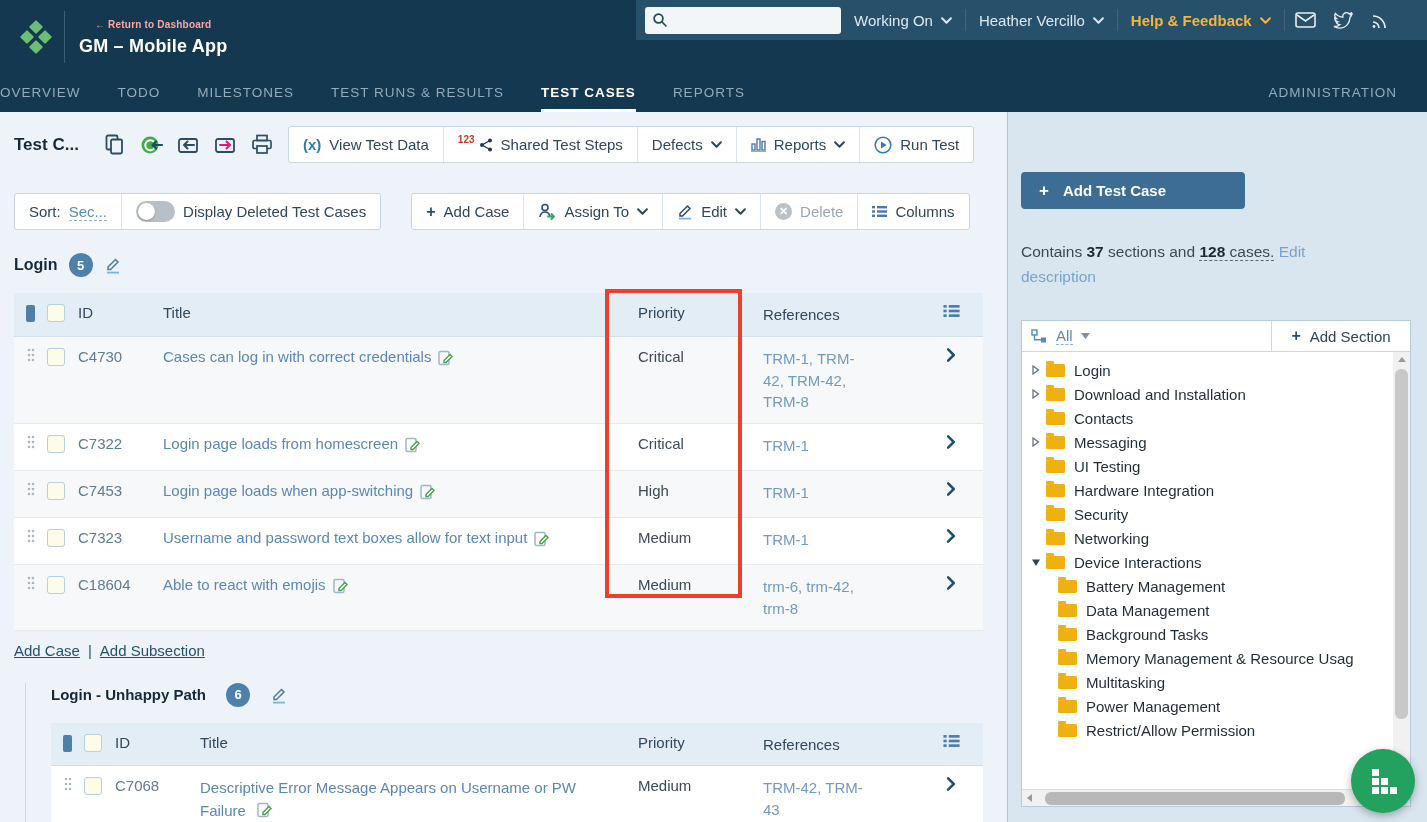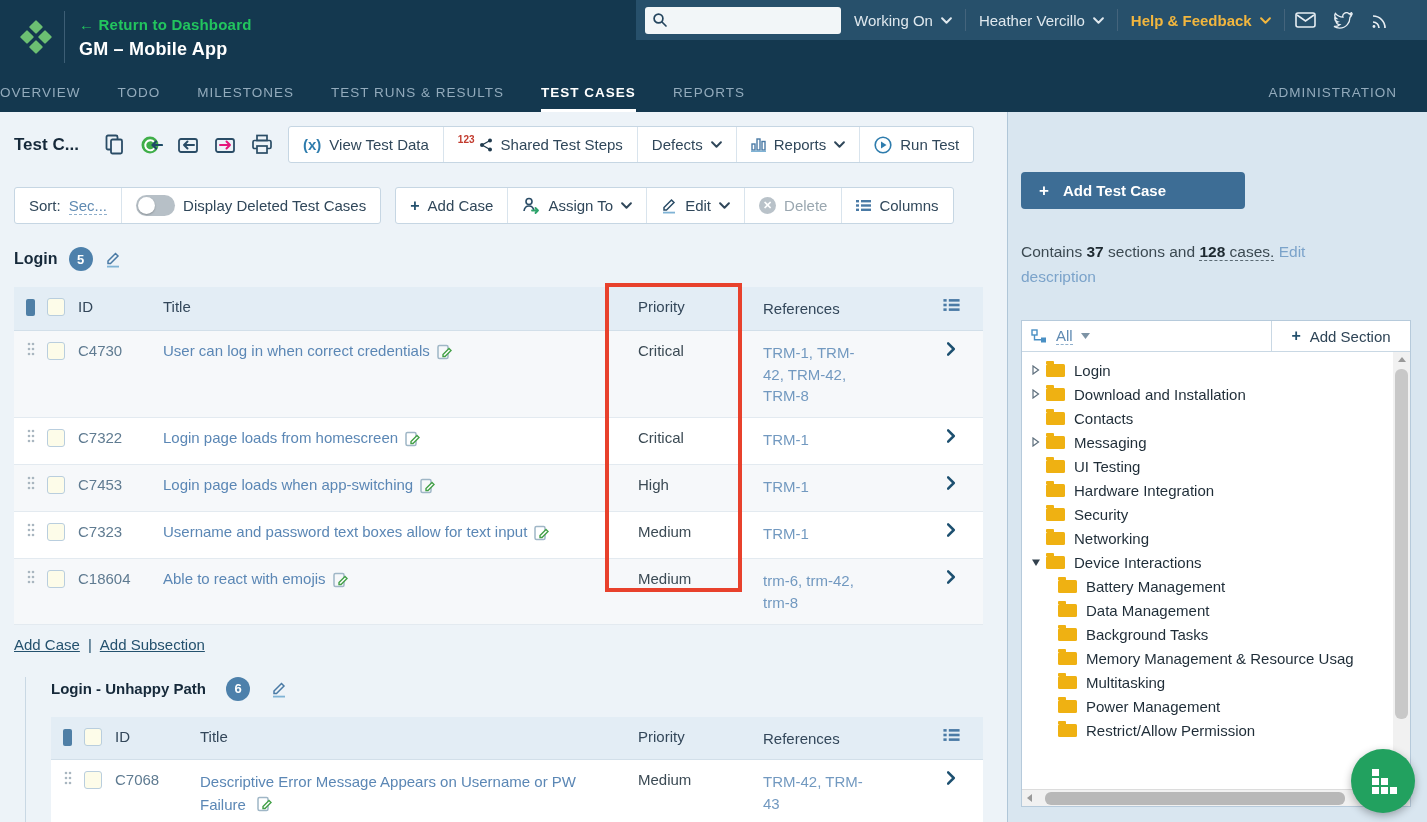--- a/index.html
+++ b/index.html
@@ -10,21 +10,21 @@
   .topbar { background:#14384f; height:112px; position:relative; }
   .topbar-upper { height:74px; display:flex; align-items:center; position:relative; }
   .logo { width:30px; height:34px; margin-left:22px; position:relative; flex:none; }
   .logo i { position:absolute; width:10px; height:10px; background:#6cbf72; transform:rotate(45deg); border-radius:1px; }
   .logo i:nth-child(1){ top:2px; left:9px; }
   .logo i:nth-child(2){ top:12px; left:0px; }
   .logo i:nth-child(3){ top:12px; left:18px; }
   .logo i:nth-child(4){ top:22px; left:9px; }
   .logo-divider { width:1px; height:52px; background:#3d5e75; margin:0 14px 0 12px; }
   .title-block { padding-top:2px; }
-  .return-link { color:#22c55e; font-size:15px; font-weight:bold; text-decoration:none; display:block; letter-spacing:.2px; }
+  .return-link { color:#fca5a5; font-size:10px; font-weight:bold; text-decoration:none; display:block; letter-spacing:.2px;text-align:center; }
   .project-title { color:#fff; font-size:18px; font-weight:bold; margin-top:6px; letter-spacing:.2px; }
 
   .topbar-right { position:absolute; right:0; top:0; height:40px; width:791px; background:#27506b;
                   display:flex; align-items:center; padding-left:9px; }
   .search-box { width:196px; height:27px; background:#f2f6f8; border-radius:3px; display:flex; align-items:center; padding:0 7px; }
   .search-box input { border:none; background:transparent; outline:none; flex:1; font-size:14px; font-family:inherit; color:#1c3a4f; }
   .menu-item { color:#dfe8ee; font-size:15px; display:flex; align-items:center; gap:8px; margin:0 13px; white-space:nowrap; cursor:pointer; }
   .menu-item.yellow { color:#f2b63e; font-weight:bold; }
   .menu-sep { width:1px; height:22px; background:#456ا; background:#44647c; }
   .chev { width:11px; height:7px; }
@@ -48,21 +48,21 @@
   .page-title { font-size:17px; font-weight:bold; color:#16293a; width:88px; flex:none; }
   .tool-icons { display:flex; align-items:center; gap:13px; margin-right:14px; }
   .tool-icon { width:24px; height:24px; display:flex; align-items:center; justify-content:center; cursor:pointer; }
   .btn-group { display:inline-flex; background:#fff; border:1px solid #c6d6e3; border-radius:3px; height:37px; align-items:stretch; }
   .btn-group .btn { display:flex; align-items:center; gap:8px; padding:0 14px; font-size:15px; color:#30475a; cursor:pointer; border-left:1px solid #d9e4ed; white-space:nowrap; }
   .btn-group .btn:first-child { border-left:none; }
   .x-glyph { color:#2e7cad; font-weight:bold; font-size:15px; }
   .badge123 { color:#c23b2e; font-weight:bold; font-size:10px; position:relative; top:-5px; margin-right:-4px; }
 
   
-  .toolbar2 { margin-top:24px; display:flex; align-items:center; height:37px; gap:14px; }
+  .toolbar2 { margin-top:30px; display:flex; align-items:center; height:37px; gap:30px; }
   .sort-link { color:#5f8ab2; border-bottom:1px dashed #8fafcc; cursor:pointer; }
   .toggle { width:39px; height:21px; background:#b7c0c7; border-radius:11px; position:relative; flex:none; cursor:pointer; }
   .toggle::after { content:""; position:absolute; top:2px; left:2px; width:17px; height:17px; background:#fff; border-radius:50%; box-shadow:0 1px 2px rgba(0,0,0,.25); }
   .muted { color:#9aa7b0 !important; }
   .del-circle { width:17px; height:17px; border-radius:50%; background:#b9c2c9; color:#fff; font-size:11px; font-weight:bold; display:flex; align-items:center; justify-content:center; }
 
   
   .section-head { margin-top:23px; display:flex; align-items:center; gap:11px; }
   .section-title { font-size:16px; font-weight:bold; color:#16293a; }
   .count-badge { width:24px; height:24px; border-radius:50%; background:#4d80ab; color:#fff; font-size:13px; font-weight:bold; display:flex; align-items:center; justify-content:center; }
@@ -389,21 +389,21 @@
               <circle cx="2" cy="7" r="1.3" fill="#a9b6c0"></circle>
               <circle cx="6" cy="7" r="1.3" fill="#a9b6c0"></circle>
               <circle cx="2" cy="12" r="1.3" fill="#a9b6c0"></circle>
               <circle cx="6" cy="12" r="1.3" fill="#a9b6c0"></circle>
             </svg>
           </div>
       <div class="cell c-check"><span class="checkbox"></span></div>
       <div class="cell c-id">C4730</div>
       <div class="cell c-title">
             <span class="title-wrap">
-              <a>User can log in when correct credentials</a>
+              <a>Cases can log in with correct credentials</a>
               <svg class="doc-edit" width="15" height="16" viewBox="0 0 15 16">
                 <rect x="1" y="1.5" width="10" height="13" rx="1.5" fill="none" stroke="#9fb6c6" stroke-width="1.5"></rect>
                 <path d="M6 10.5L12 4.5l2 2L8 12.5H6z" fill="#fff" stroke="#43a047" stroke-width="1.4"></path>
               </svg>
             </span>
           </div>
       <div class="cell c-priority">Critical</div>
       <div class="cell c-refs"><a>TRM-1, TRM-42, TRM-42, TRM-8</a></div>
       <div class="cell c-go">
             <svg width="9" height="14" viewBox="0 0 8 12">

